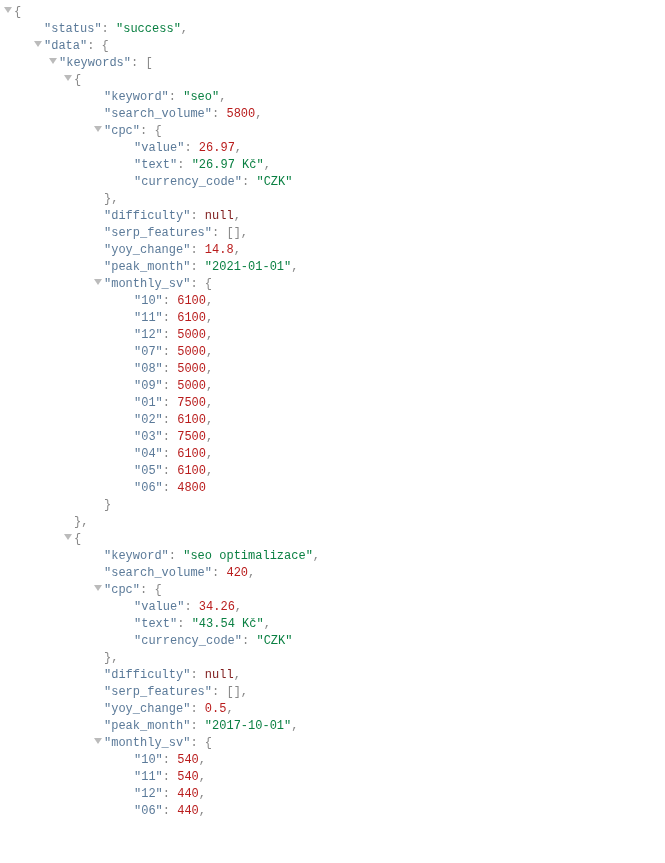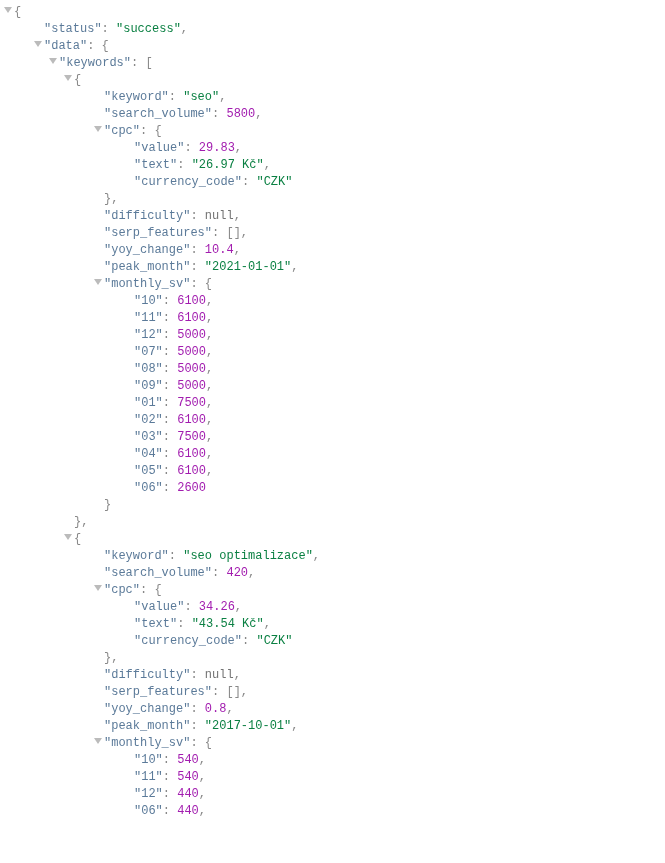--- a/index.html
+++ b/index.html
@@ -28,22 +28,22 @@
     border-top: 6px solid #bbb;
   }
   .content {
     position: absolute;
     left: 0; 
     top: 0;
   }
   
   .jkey   { color: #5b7a99; }   
   .str    { color: #0b8043; }   
-  .num    { color: #a21caf; }   
-  .null   { color: #737373; }   
+  .num    { color: #b91c1c; }   
+  .null   { color: #7f1d1d; }   
   .punc   { color: #888; }
 </style>
 </head>
 <body>
 
 <div id="viewer">
     <div class="line">
       <span class="arrow" style="left: 4px;"></span>
       <span class="content" style="left: 14px;"><span class="punc">{</span></span>
     </div>
@@ -66,39 +66,39 @@
       <span class="content" style="left: 104px;"><span class="jkey">"keyword"</span><span class="punc">: </span><span class="str">"seo"</span><span class="punc">,</span></span>
     </div>
     <div class="line">
       <span class="content" style="left: 104px;"><span class="jkey">"search_volume"</span><span class="punc">: </span><span class="num">5800</span><span class="punc">,</span></span>
     </div>
     <div class="line">
       <span class="arrow" style="left: 94px;"></span>
       <span class="content" style="left: 104px;"><span class="jkey">"cpc"</span><span class="punc">: {</span></span>
     </div>
     <div class="line">
-      <span class="content" style="left: 134px;"><span class="jkey">"value"</span><span class="punc">: </span><span class="num">29.83</span><span class="punc">,</span></span>
+      <span class="content" style="left: 134px;"><span class="jkey">"value"</span><span class="punc">: </span><span class="num">26.97</span><span class="punc">,</span></span>
     </div>
     <div class="line">
       <span class="content" style="left: 134px;"><span class="jkey">"text"</span><span class="punc">: </span><span class="str">"26.97 Kč"</span><span class="punc">,</span></span>
     </div>
     <div class="line">
       <span class="content" style="left: 134px;"><span class="jkey">"currency_code"</span><span class="punc">: </span><span class="str">"CZK"</span></span>
     </div>
     <div class="line">
       <span class="content" style="left: 104px;"><span class="punc">},</span></span>
     </div>
     <div class="line">
       <span class="content" style="left: 104px;"><span class="jkey">"difficulty"</span><span class="punc">: </span><span class="null">null</span><span class="punc">,</span></span>
     </div>
     <div class="line">
       <span class="content" style="left: 104px;"><span class="jkey">"serp_features"</span><span class="punc">: [],</span></span>
     </div>
     <div class="line">
-      <span class="content" style="left: 104px;"><span class="jkey">"yoy_change"</span><span class="punc">: </span><span class="num">10.4</span><span class="punc">,</span></span>
+      <span class="content" style="left: 104px;"><span class="jkey">"yoy_change"</span><span class="punc">: </span><span class="num">14.8</span><span class="punc">,</span></span>
     </div>
     <div class="line">
       <span class="content" style="left: 104px;"><span class="jkey">"peak_month"</span><span class="punc">: </span><span class="str">"2021-01-01"</span><span class="punc">,</span></span>
     </div>
     <div class="line">
       <span class="arrow" style="left: 94px;"></span>
       <span class="content" style="left: 104px;"><span class="jkey">"monthly_sv"</span><span class="punc">: {</span></span>
     </div>
     <div class="line">
       <span class="content" style="left: 134px;"><span class="jkey">"10"</span><span class="punc">: </span><span class="num">6100</span><span class="punc">,</span></span>
@@ -127,21 +127,21 @@
     <div class="line">
       <span class="content" style="left: 134px;"><span class="jkey">"03"</span><span class="punc">: </span><span class="num">7500</span><span class="punc">,</span></span>
     </div>
     <div class="line">
       <span class="content" style="left: 134px;"><span class="jkey">"04"</span><span class="punc">: </span><span class="num">6100</span><span class="punc">,</span></span>
     </div>
     <div class="line">
       <span class="content" style="left: 134px;"><span class="jkey">"05"</span><span class="punc">: </span><span class="num">6100</span><span class="punc">,</span></span>
     </div>
     <div class="line">
-      <span class="content" style="left: 134px;"><span class="jkey">"06"</span><span class="punc">: </span><span class="num">2600</span></span>
+      <span class="content" style="left: 134px;"><span class="jkey">"06"</span><span class="punc">: </span><span class="num">4800</span></span>
     </div>
     <div class="line">
       <span class="content" style="left: 104px;"><span class="punc">}</span></span>
     </div>
     <div class="line">
       <span class="content" style="left: 74px;"><span class="punc">},</span></span>
     </div>
     <div class="line">
       <span class="arrow" style="left: 64px;"></span>
       <span class="content" style="left: 74px;"><span class="punc">{</span></span>
@@ -168,21 +168,21 @@
     <div class="line">
       <span class="content" style="left: 104px;"><span class="punc">},</span></span>
     </div>
     <div class="line">
       <span class="content" style="left: 104px;"><span class="jkey">"difficulty"</span><span class="punc">: </span><span class="null">null</span><span class="punc">,</span></span>
     </div>
     <div class="line">
       <span class="content" style="left: 104px;"><span class="jkey">"serp_features"</span><span class="punc">: [],</span></span>
     </div>
     <div class="line">
-      <span class="content" style="left: 104px;"><span class="jkey">"yoy_change"</span><span class="punc">: </span><span class="num">0.8</span><span class="punc">,</span></span>
+      <span class="content" style="left: 104px;"><span class="jkey">"yoy_change"</span><span class="punc">: </span><span class="num">0.5</span><span class="punc">,</span></span>
     </div>
     <div class="line">
       <span class="content" style="left: 104px;"><span class="jkey">"peak_month"</span><span class="punc">: </span><span class="str">"2017-10-01"</span><span class="punc">,</span></span>
     </div>
     <div class="line">
       <span class="arrow" style="left: 94px;"></span>
       <span class="content" style="left: 104px;"><span class="jkey">"monthly_sv"</span><span class="punc">: {</span></span>
     </div>
     <div class="line">
       <span class="content" style="left: 134px;"><span class="jkey">"10"</span><span class="punc">: </span><span class="num">540</span><span class="punc">,</span></span>

